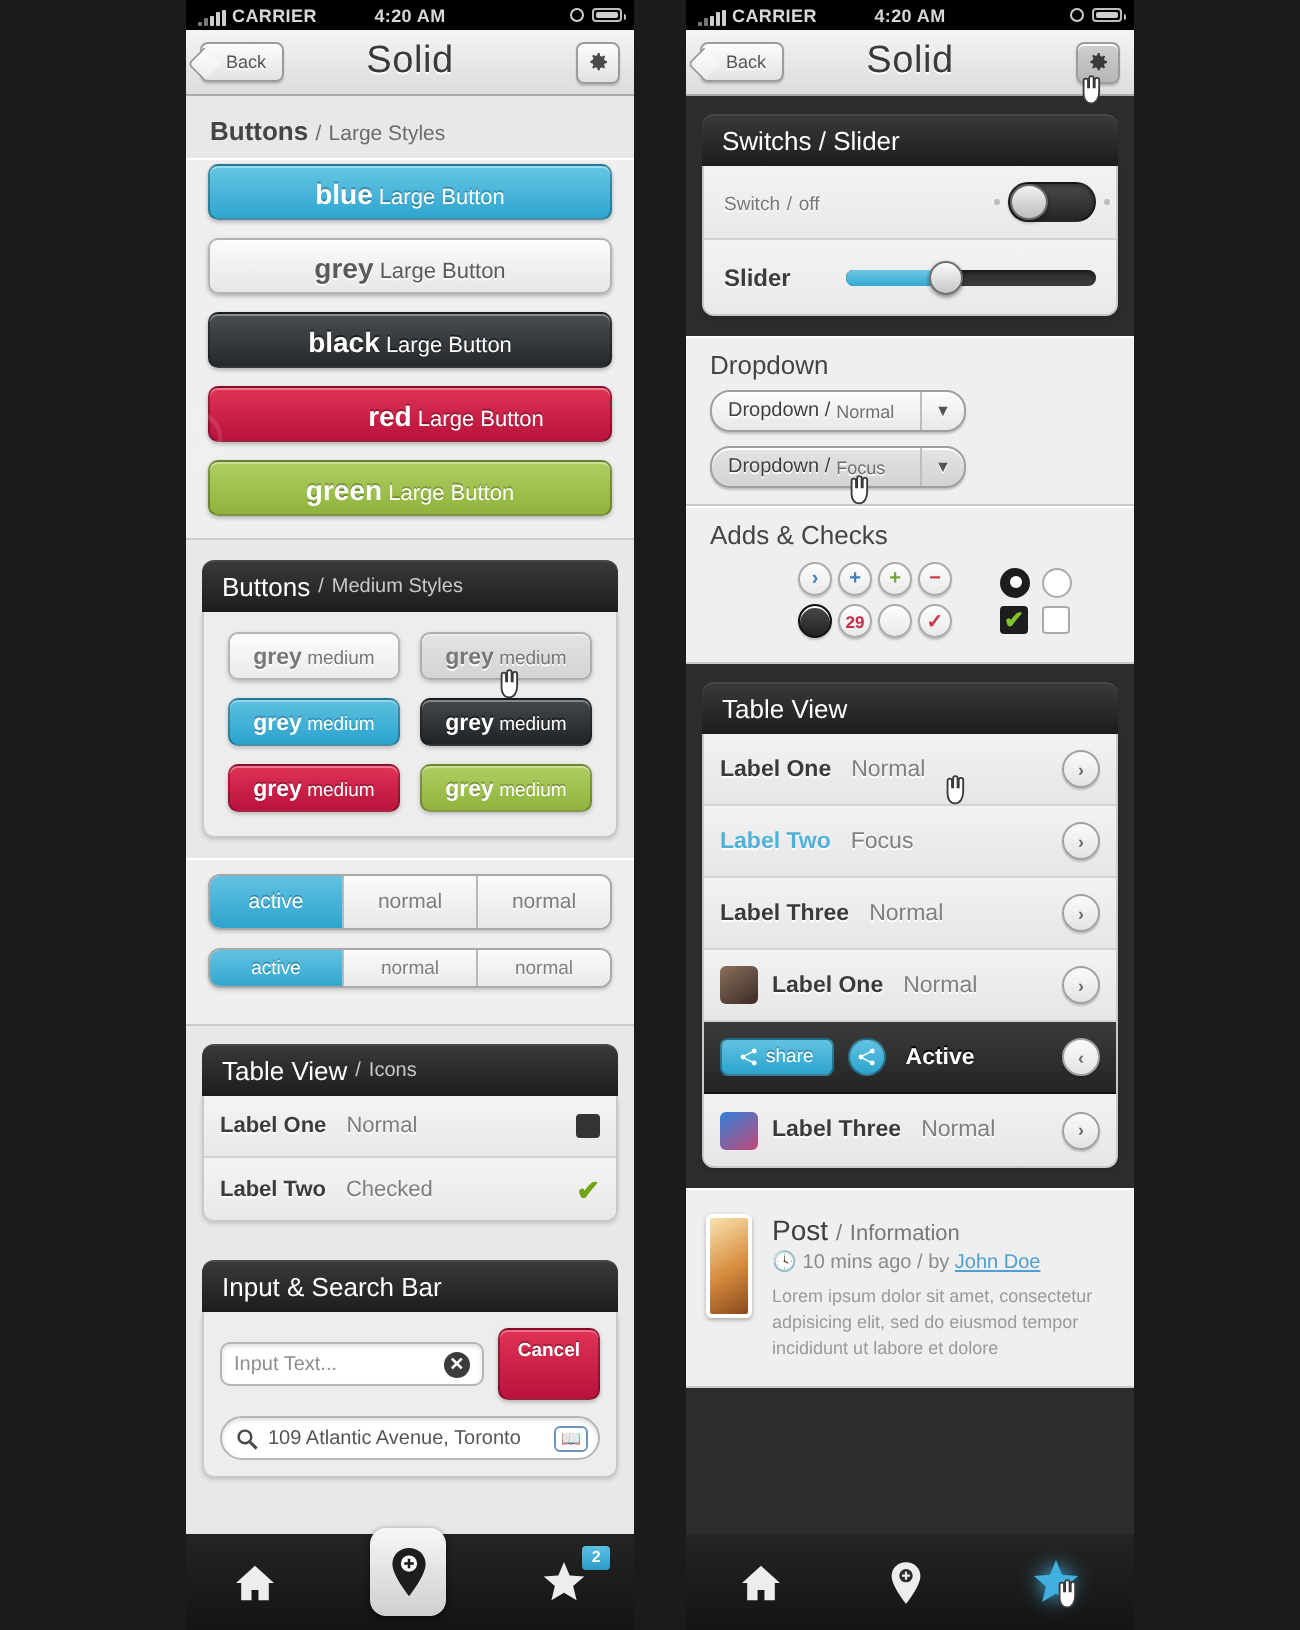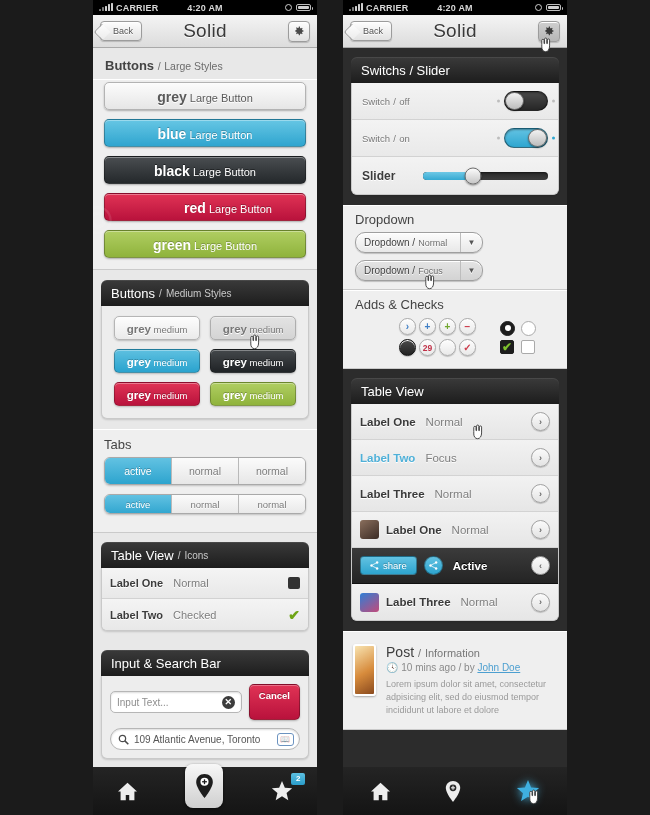--- a/index.html
+++ b/index.html
@@ -14,21 +14,21 @@
   
   .phone { position:absolute; top:0; width:224px; height:815px; background:#1c1c1c; }
   .phone.left  { left:93px; }
   .phone.right { left:343px; }
 
   .statusbar {
     height:15px; background:#000;
     display:flex; align-items:center; padding:0 6px;
     color:#d8d8d8; font-size:9px; font-weight:bold; letter-spacing:.2px;
   }
-  .sb-left { display:flex; align-items:flex-start; gap:3px; }
+  .sb-left { display:flex; align-items:flex-end; gap:3px; }
   .bars { display:flex; align-items:flex-end; gap:1px; height:8px; }
   .bars i { display:block; width:2px; background:#cfcfcf; border-radius:.5px; }
   .bars i:nth-child(1){height:2px;background:#777;}
   .bars i:nth-child(2){height:3.5px;background:#777;}
   .bars i:nth-child(3){height:5px;}
   .bars i:nth-child(4){height:6.5px;}
   .bars i:nth-child(5){height:8px;}
   .sb-time { position:absolute; left:0; right:0; text-align:center; font-size:9px; }
   .sb-right { margin-left:auto; display:flex; align-items:center; gap:4px; position:relative; z-index:2;}
   .sb-clockic { width:7px;height:7px;border:1.3px solid #cfcfcf;border-radius:50%; }
@@ -330,26 +330,26 @@
 
     <div class="screen">
       <div class="watermark" style="left:-10px;top:150px;">©</div>
 
       <div class="sect-head">
         <b>Buttons</b>
         <span>/</span>
         <span>Large Styles</span>
       </div>
       <div class="panel-white" style="padding:2px 11px 2px;">
+        <div class="btn-lg btn-blue">
+          <span class="em">blue</span>
+          <span>Large Button</span>
+        </div>
         <div class="btn-lg btn-grey">
           <span class="em">grey</span>
-          <span>Large Button</span>
-        </div>
-        <div class="btn-lg btn-blue">
-          <span class="em">blue</span>
           <span>Large Button</span>
         </div>
         <div class="btn-lg btn-black">
           <span class="em">black</span>
           <span>Large Button</span>
         </div>
         <div class="btn-lg btn-red">
           <span class="em">red</span>
           <span>Large Button</span>
         </div>
@@ -391,21 +391,20 @@
             <span class="em">grey</span>
             <span>medium</span>
           </div>
         </div>
         <svg class="cursor" style="left:146px;top:28px;" viewBox="0 0 14 17">
           <path d="M3 8V3.6a1.2 1.2 0 012.4 0V7h.6V2.2a1.2 1.2 0 012.4 0V7h.6V3.2a1.2 1.2 0 012.4 0V9.5c0 3.4-1.6 6.2-4.3 6.2C4.4 15.7 3 13.2 3 10.6V8z" fill="#fff" stroke="#3a3a3a" stroke-width="1"></path>
         </svg>
       </div>
 
       <div class="panel-white" style="padding:7px 11px 9px;">
-        <div class="sect-head" style="padding:0 0 5px;">Tabs</div>
         <div class="tabs">
           <div class="tab active">active</div>
           <div class="tab">normal</div>
           <div class="tab">normal</div>
         </div>
         <div class="tabs small">
           <div class="tab active">active</div>
           <div class="tab">normal</div>
           <div class="tab">normal</div>
         </div>
@@ -526,34 +525,20 @@
             <span>Switch</span>
             <span>/</span>
             <span>off</span>
           </span>
           <div style="margin-left:auto;position:relative;display:flex;align-items:center;">
             <span class="dotL"></span>
             <div class="switch off">
                 <span class="knob"></span>
               </div>
             <span class="dotR"></span>
-          </div>
-        </div>
-        <div class="srow">
-          <span class="lbl">
-            <span>Switch</span>
-            <span>/</span>
-            <span>on</span>
-          </span>
-          <div style="margin-left:auto;position:relative;display:flex;align-items:center;">
-            <span class="dotL"></span>
-            <div class="switch on">
-                <span class="knob"></span>
-              </div>
-            <span class="dotR" style="background:#2ea6d0;"></span>
           </div>
         </div>
         <div class="srow">
           <span class="lbl">Slider</span>
           <div class="slider-wrap">
             <div class="slider-track"></div>
             <div class="slider-fill" id="sliderFill" style="width: 40%;"></div>
             <div class="slider-knob" id="sliderKnob" style="left: 40%;"></div>
           </div>
         </div>

